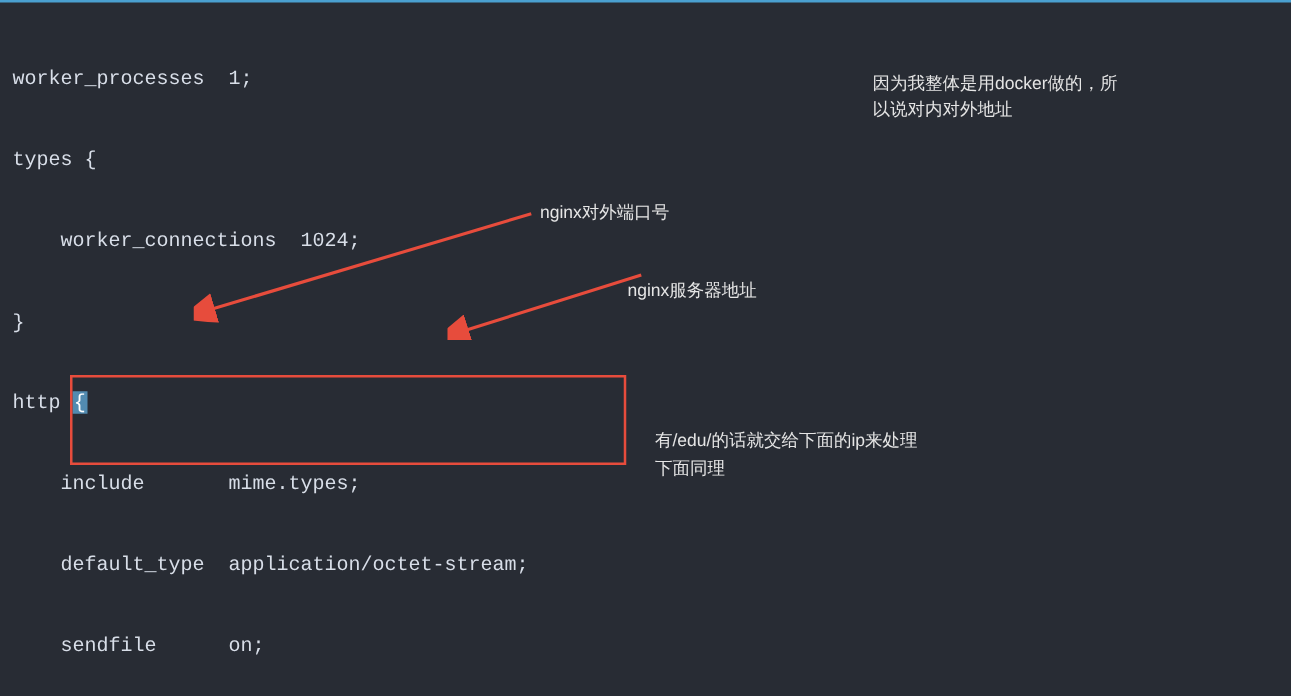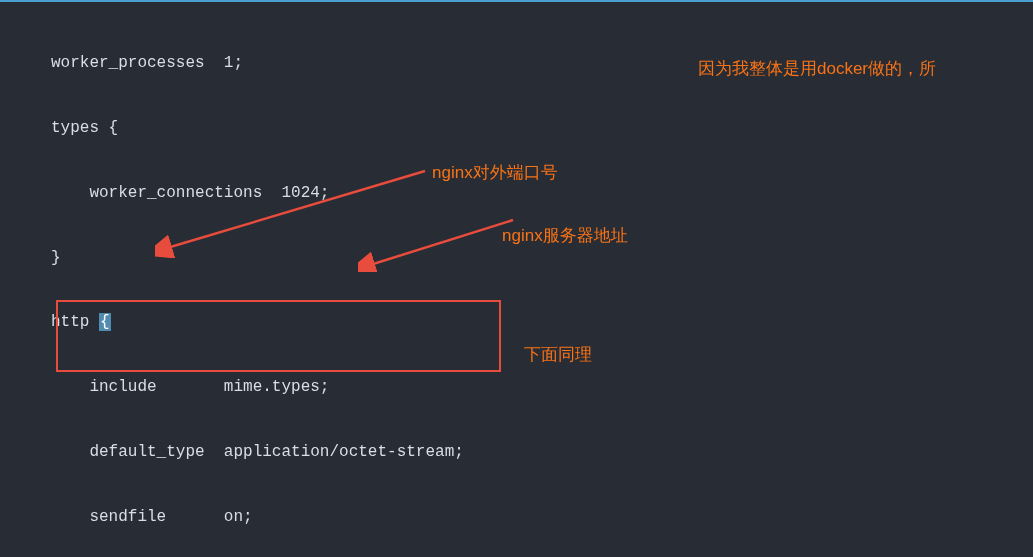--- a/index.html
+++ b/index.html
@@ -20,32 +20,31 @@
     }
     .editor {
       padding: 8px 10px;
       line-height: 1.35;
       white-space: pre;
       position: relative;
     }
     .line {
       display: block;
       min-height: 21px;
-      margin-left: 41px;
     }
     .brace-highlight {
       background: #528bb0;
       color: #fff;
       padding: 0 1px;
     }
     .annotation {
       position: absolute;
-      color: #f97316;
+      color: #e5e5e5;
       font-family: 'Microsoft YaHei', 'SimHei', sans-serif;
-      font-size: 17px;
+      font-size: 14px;
       z-index: 10;
     }
     .arrow {
       position: absolute;
       pointer-events: none;
       z-index: 5;
     }
     .red-box {
       position: absolute;
       border: 2px solid #e74c3c;
@@ -82,22 +81,24 @@
   
   
   
   
 </div>
 
 <div class="annotation" style="left:432px; top:159px;text-align:right;">nginx对外端口号</div>
 <div class="annotation" style="left:502px; top:206px;margin-top:16px;">nginx服务器地址</div>
 <div class="annotation" style="left:698px; top:54px; line-height:1.5;">
   <div>因为我整体是用docker做的，所</div>
+  <div>以说对内对外地址</div>
 </div>
 <div class="annotation" style="left:524px; top:339px; line-height:1.6;">
+  <div>有/edu/的话就交给下面的ip来处理</div>
   <div>下面同理</div>
 </div>
 
 <div class="red-box" style="left:56px; top:298px; width:445px; height:72px;"></div>
 
 <svg class="arrow" style="left:155px; top:166px; width:280px; height:90px;">
   <defs>
       <marker id="ah1" markerWidth="12" markerHeight="10" refX="2" refY="5" orient="auto">
         <polygon points="0 0, 12 5, 0 10" fill="#e74c3c"></polygon>
       </marker>

